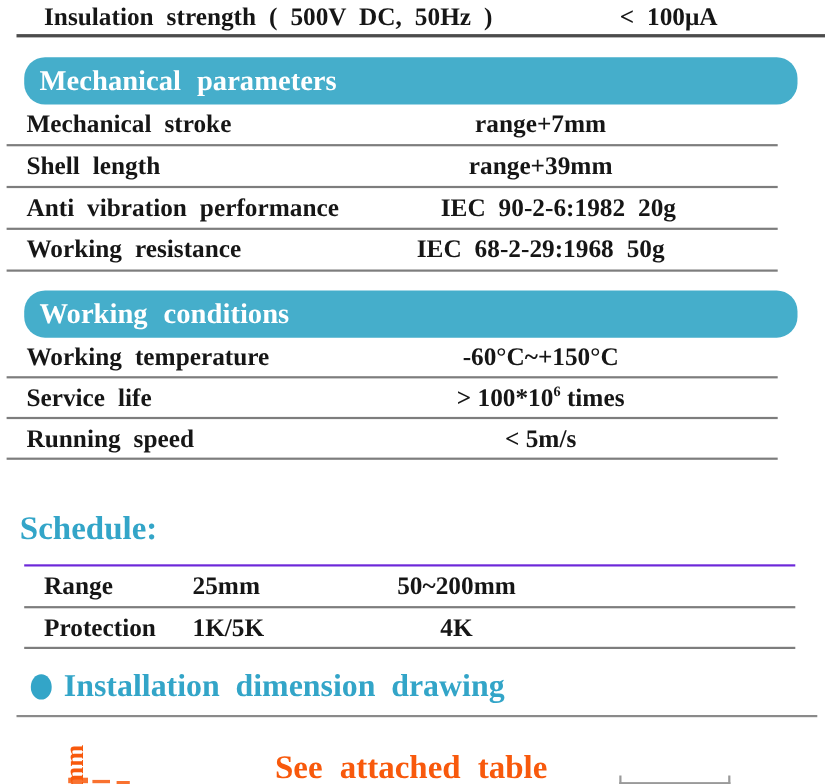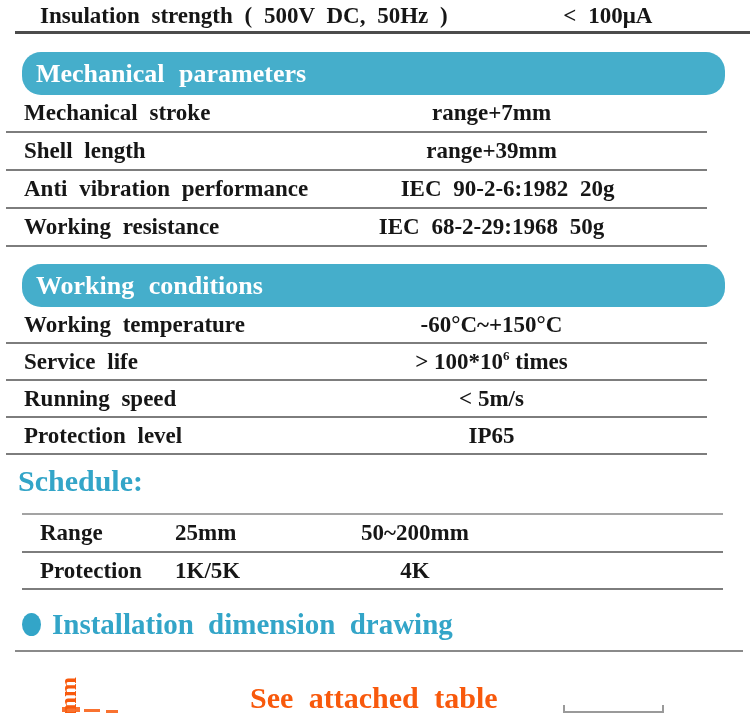--- a/index.html
+++ b/index.html
@@ -31,30 +31,30 @@
   .spec-row{
     display:grid;grid-template-columns:minmax(252px,auto) 1fr;align-items:center;
     border-bottom:2px solid #7d7d7d;height:36px;padding-left:18px;font-size:23px;
   }
   .rows-tight .spec-row{height:35px;}
   .spec-row .val{text-align:center;}
   sup{font-size:13px;vertical-align:super;line-height:0;}
 
   
   .schedule-heading{left:18px;top:464px;font-size:30px;color:var(--teal_text,#33a5c8);word-spacing:2px;}
-  .sched-table{left:22px;top:513px;width:701px;border-top:2px solid #a3a3a3;}
+  .sched-table{left:22px;top:513px;width:701px;border-top:2px solid #6d28d9;}
   .sched-row{
     display:grid;grid-template-columns:135px 160px 160px 1fr;align-items:center;
     border-bottom:2px solid #7d7d7d;height:36px;padding-left:18px;font-size:23px;
   }
   .sched-row.second{height:35px;}
   .sched-row .c3{text-align:center;}
 
   
-  .install-heading{left:22px;top:608px;display:flex;align-items:center;}
+  .install-heading{left:28px;top:608px;display:flex;align-items:center;}
   .bullet{width:19px;height:23px;border-radius:50%;background:var(--teal_text,#33a5c8);flex:0 0 auto;}
   .install-heading .txt{margin-left:11px;font-size:29px;color:var(--teal_text,#33a5c8);word-spacing:7px;}
   .hr-install{left:15px;top:650px;width:728px;border-top:2px solid #8a8a8a;height:0;}
 
   
   .dim-side{
     left:46px;top:686px;width:44px;height:22px;line-height:22px;text-align:center;
     transform:rotate(-90deg);font-size:24px;color:var(--orange,#f8590c);
   }
   .frag{background:var(--orange,#f8590c);opacity:.85;}
@@ -111,24 +111,20 @@
       <span class="val">-60°C~+150°C</span>
     </div>
     <div class="spec-row">
       <span class="lbl wordsp">Service life</span>
       <span class="val"><span>&gt; 100*10</span><sup>6</sup><span> times</span></span>
     </div>
     <div class="spec-row">
       <span class="lbl wordsp">Running speed</span>
       <span class="val">&lt; 5m/s</span>
     </div>
-    <div class="spec-row">
-      <span class="lbl wordsp">Protection level</span>
-      <span class="val">IP65</span>
-    </div>
   </div>
 
   <div class="abs schedule-heading">Schedule:</div>
 
   <div class="abs sched-table">
     <div class="sched-row">
       <span class="c1">Range</span>
       <span class="c2">25mm</span>
       <span class="c3">50~200mm</span>
       <span></span>

